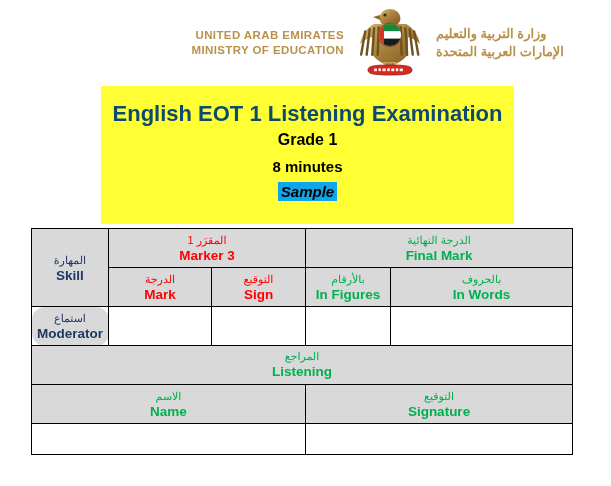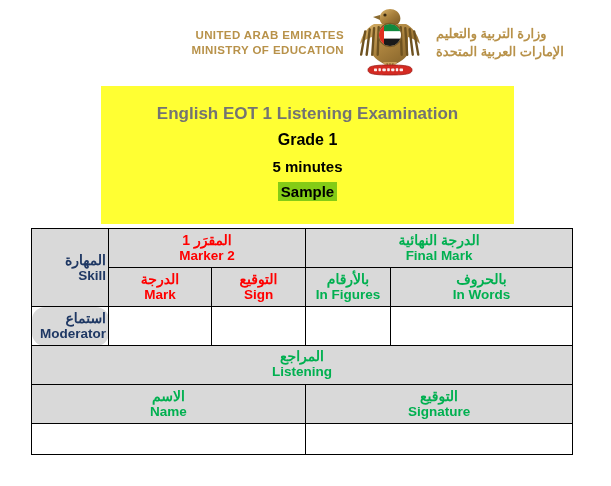--- a/index.html
+++ b/index.html
@@ -58,23 +58,23 @@
     left: 101px;
     top: 86px;
     width: 413px;
     height: 138px;
     background: #FFFF33;
     text-align: center;
     box-sizing: border-box;
     padding-top: 17px;
   }
   .title-main {
-    font-size: 17px;
-    font-weight: bold;
-    color: #737373;
+    font-size: 22px;
+    font-weight: bold;
+    color: #0c4a6e;
     line-height: 21px;
   }
   .title-grade {
     font-size: 16px;
     font-weight: bold;
     color: #000000;
     margin-top: 6px;
     line-height: 20px;
   }
   .title-time {
@@ -85,22 +85,23 @@
     line-height: 19px;
   }
   .title-sample-wrap {
     margin-top: 6px;
     line-height: 20px;
   }
   .title-sample {
     font-size: 15px;
     font-weight: bold;
     color: #000000;
-    background: #84cc16;
+    background: #0ea5e9;
     padding: 1px 3px;
+    font-style: italic;
   }
 
   
   .grade-table {
     position: absolute;
     left: 31px;
     top: 228px;
     width: 541px;
     border-collapse: collapse;
     table-layout: fixed;
@@ -113,30 +114,30 @@
   }
   .hd {
     background: #D9D9D9;
   }
   .cellpair {
     line-height: 15px;
     padding: 4px 2px;
   }
   .ar {
     display: block;
-    font-size: 14px;
+    font-size: 11px;
     direction: rtl;
-    font-weight: bold;
+    font-weight: normal;
   }
   .en {
     display: block;
     font-size: 13.5px;
     font-weight: bold;
   }
-  .c-blue { color: #1F3864; text-align: right; }
+  .c-blue { color: #1F3864; }
   .c-red  { color: #FF0000; }
   .c-green{ color: #00B050; }
 
   .row-input td {
     height: 38px;
     background: #ffffff;
   }
   .row-input td.skillcell {
     background: #D9D9D9;
     border-radius: 13px;
@@ -228,21 +229,21 @@
   <div class="lh-ar">
     <div>وزارة التربية والتعليم</div>
     <div>الإمارات العربية المتحدة</div>
   </div>
 
 </div>
 
 <div class="title-box">
   <div class="title-main">English EOT 1 Listening Examination</div>
   <div class="title-grade">Grade 1</div>
-  <div class="title-time">5 minutes</div>
+  <div class="title-time">8 minutes</div>
   <div class="title-sample-wrap">
     <span class="title-sample">Sample</span>
   </div>
 </div>
 
 <table class="grade-table">
   <colgroup>
     <col style="width:77px">
     <col style="width:103px">
     <col style="width:94px">
@@ -253,21 +254,21 @@
     <tr>
       <td class="hd" rowspan="2">
         <div class="cellpair">
           <span class="ar c-blue">المهارة</span>
           <span class="en c-blue">Skill</span>
         </div>
       </td>
       <td class="hd" colspan="2">
         <div class="cellpair">
           <span class="ar c-red">المقرَر 1</span>
-          <span class="en c-red">Marker 2</span>
+          <span class="en c-red">Marker 3</span>
         </div>
       </td>
       <td class="hd" colspan="2">
         <div class="cellpair">
           <span class="ar c-green">الدرجة النهائية</span>
           <span class="en c-green">Final Mark</span>
         </div>
       </td>
     </tr>
 

